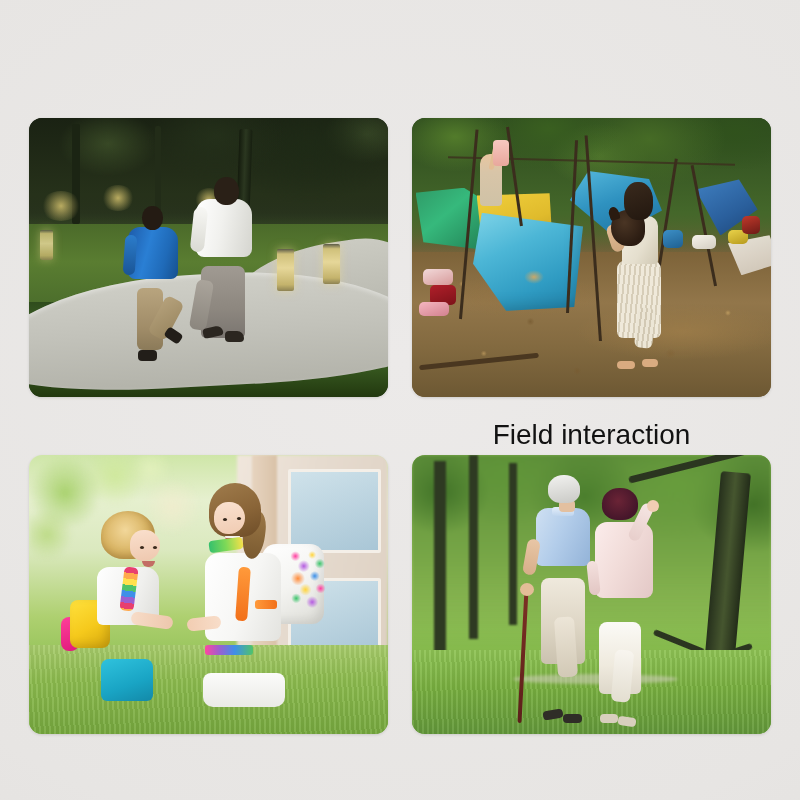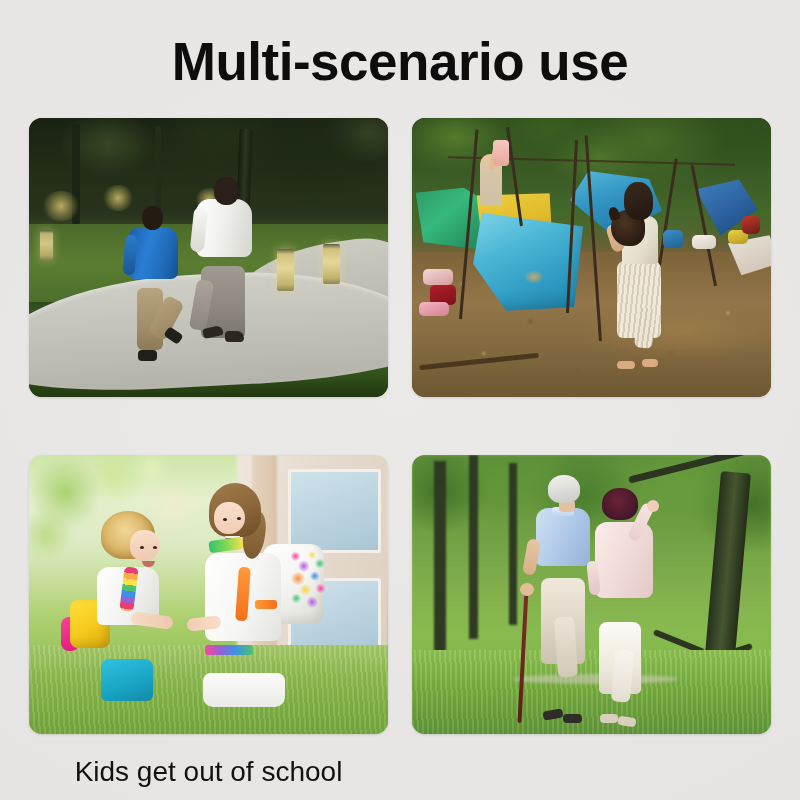--- a/index.html
+++ b/index.html
@@ -489,21 +489,20 @@
                 background: linear-gradient(180deg,#f8f5ef,#e3ded0); border-radius: 6px; transform: rotate(5deg); }
   .p4 .w-shoe { position: absolute; background:#d8cfbe; border-radius: 4px; height: 9px; }
   .p4 .w-shoe.s1 { left: 52.5%; top: 93%; width: 18px; }
   .p4 .w-shoe.s2 { left: 57.5%; top: 94%; width: 18px; transform: rotate(8deg); }
 </style>
 </head>
 <body>
 
 <div class="page">
 
-  <h1 class="page-title">Multi-scenario use</h1>
 
   <div class="grid">
 
     <div class="card col-left row-top">
       <div class="photo p1">
         <div class="tree-mass"></div>
         <div class="trunk a"></div>
         <div class="trunk b"></div>
         <div class="trunk c"></div>
         <div class="glow g1"></div>
@@ -567,20 +566,21 @@
         <div class="w-pants"></div>
         <div class="w-leg2"></div>
         <div class="w-foot f1"></div>
         <div class="w-foot f2"></div>
         <div class="w-top"></div>
         <div class="w-arm"></div>
         <div class="dog"></div>
         <div class="dog-ear"></div>
         <div class="w-hair"></div>
       </div>
+      <div class="caption">Field interaction</div>
     </div>
 
     <div class="card col-left row-bottom">
       <div class="photo p3">
         <div class="building"></div>
         <div class="bcol"></div>
         <div class="bwin w1"></div>
         <div class="bwin w2"></div>
         <div class="bokeh"></div>
         <div class="lawn"></div>
@@ -606,21 +606,20 @@
         <div class="c2-buckle"></div>
         <div class="c2-arm"></div>
         <div class="c2-tail"></div>
         <div class="c2-hair"></div>
         <div class="c2-face"></div>
         <div class="c2-eye e1"></div>
         <div class="c2-eye e2"></div>
         <div class="c2-smile"></div>
         <div class="c2-collar"></div>
       </div>
-      <div class="caption">Kids get out of school</div>
     </div>
 
     <div class="card col-right row-bottom">
       <div class="photo p4">
         <div class="foliage"></div>
         <div class="trunk-dark t1"></div>
         <div class="trunk-dark t2"></div>
         <div class="trunk-dark t3"></div>
         <div class="big-branch"></div>
         <div class="big-tree"></div>

